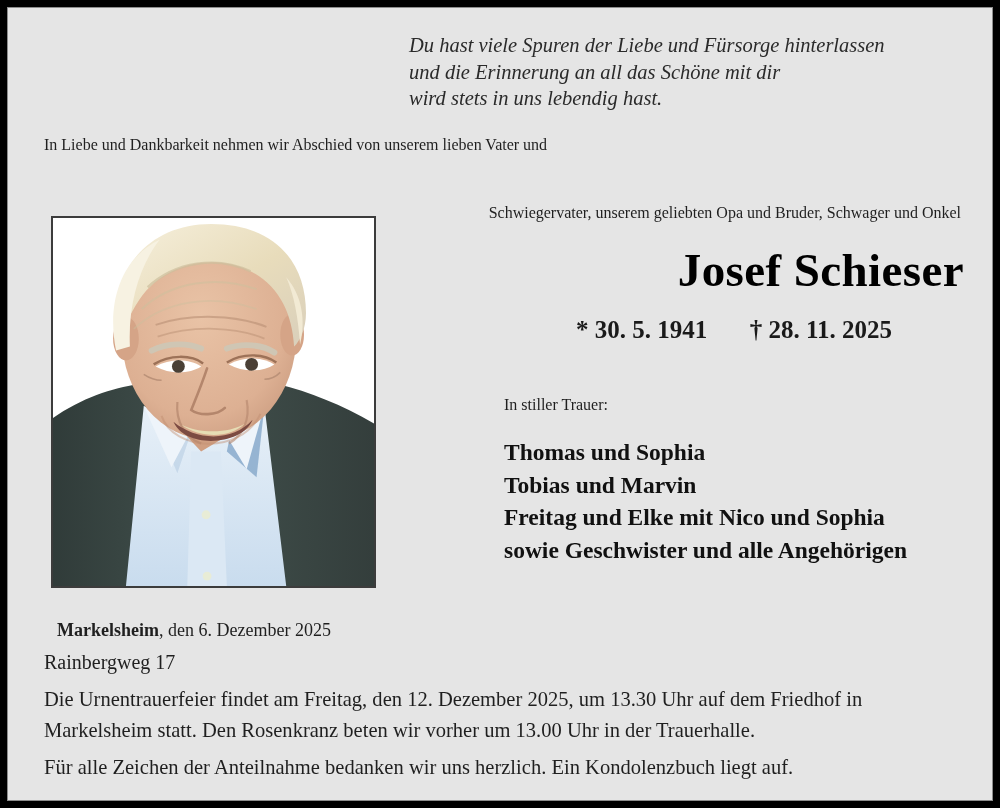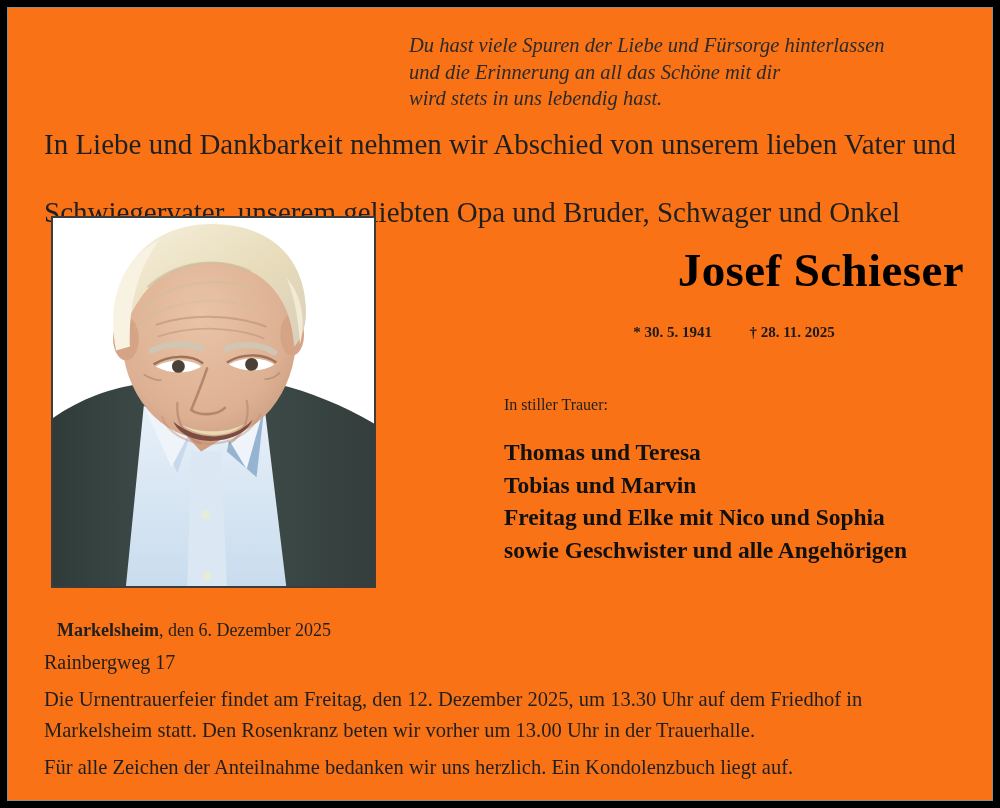--- a/index.html
+++ b/index.html
@@ -10,21 +10,21 @@
   body {
     font-family: "Liberation Serif", "DejaVu Serif", serif;
     color: #1a1a1a;
   }
 
   .notice {
     position: relative;
     width: 1000px;
     height: 808px;
     box-sizing: border-box;
-    background: #f97316;
+    background: #e5e5e5;
     overflow: hidden;
   }
 
   
   .frame-outer {
     position: absolute;
     left: 0; top: 0;
     width: 1000px;
     height: 808px;
     box-sizing: border-box;
@@ -60,23 +60,24 @@
     color: #2a2a2a;
   }
   .epigraph div { white-space: nowrap; }
 
   
   .intro {
     position: absolute;
     left: 44px;
     top: 128px;
     width: 917px;
-    font-size: 29px;
+    font-size: 16px;
     line-height: 33px;
     color: #1f1f1f;
+    text-align: right;
   }
   .intro .l1 {
     display: flex;
     justify-content: space-between;
     white-space: nowrap;
   }
   .intro .l2 { white-space: nowrap; margin-top: 35px; }
 
   
   .photo {
@@ -104,25 +105,24 @@
     letter-spacing: 0.4px;
     color: #000000;
     white-space: nowrap;
   }
   .dates {
     position: absolute;
     left: 504px;
     top: 316px;
     width: 460px;
     text-align: center;
-    font-size: 15px;
+    font-size: 25px;
     font-weight: bold;
     color: #1a1a1a;
     white-space: nowrap;
-    margin-top: 8px;
   }
   .dates .gap { display: inline-block; width: 30px; }
 
   .trauer-label {
     position: absolute;
     left: 504px;
     top: 396px;
     font-size: 16px;
     color: #1f1f1f;
     white-space: nowrap;
@@ -295,21 +295,21 @@
     <div class="dates">
       <span>*</span>
       <span>30. 5. 1941</span>
       <span class="gap"></span>
       <span>†</span>
       <span>28. 11. 2025</span>
     </div>
 
     <div class="trauer-label">In stiller Trauer:</div>
     <div class="mourners">
-      <div>Thomas und Teresa</div>
+      <div>Thomas und Sophia</div>
       <div>Tobias und Marvin</div>
       <div>Freitag und Elke mit Nico und Sophia</div>
       <div>sowie Geschwister und alle Angehörigen</div>
     </div>
 
     <div class="place-line">
       <b>Markelsheim</b><span>, den 6. Dezember 2025</span>
     </div>
     <div class="street">Rainbergweg 17</div>
 

